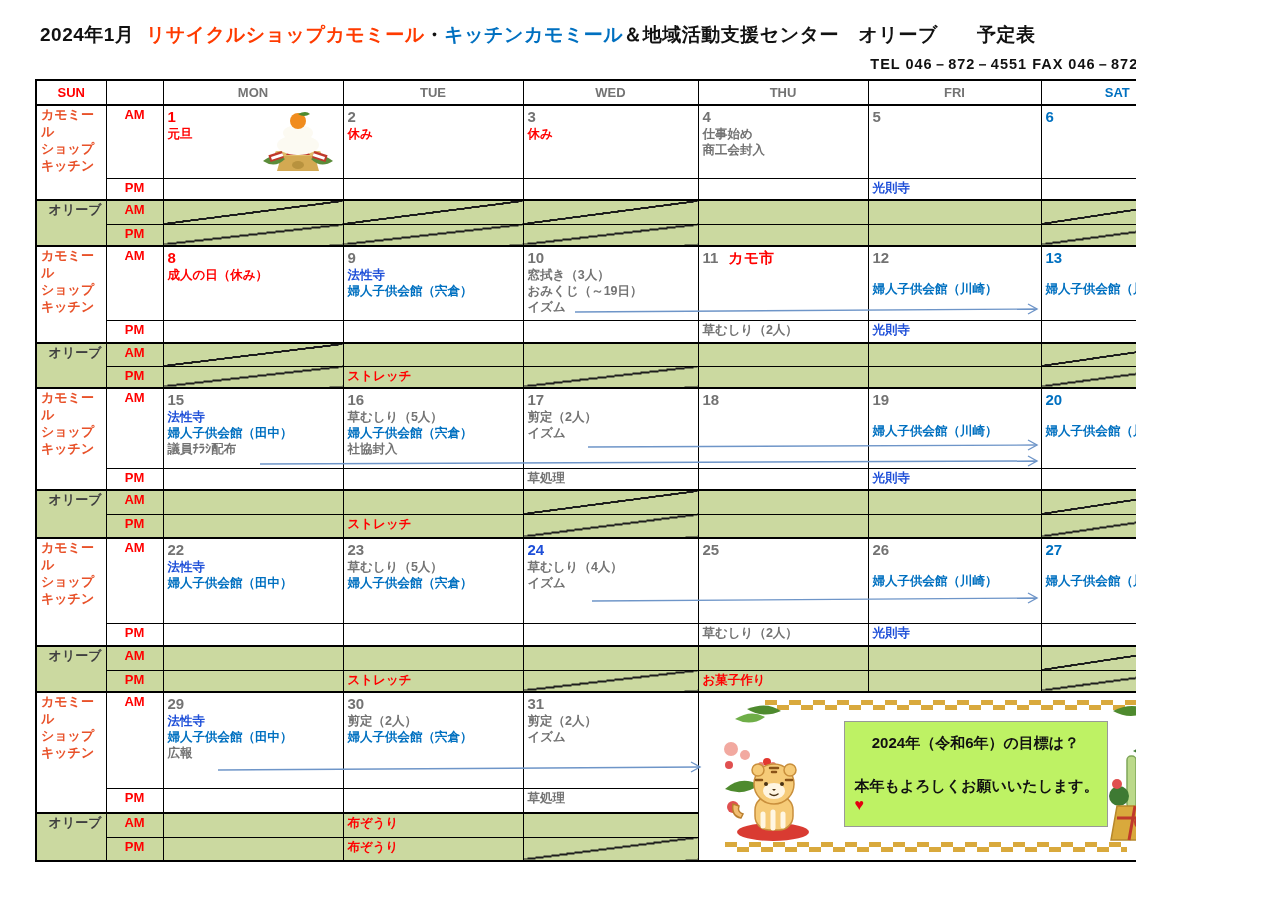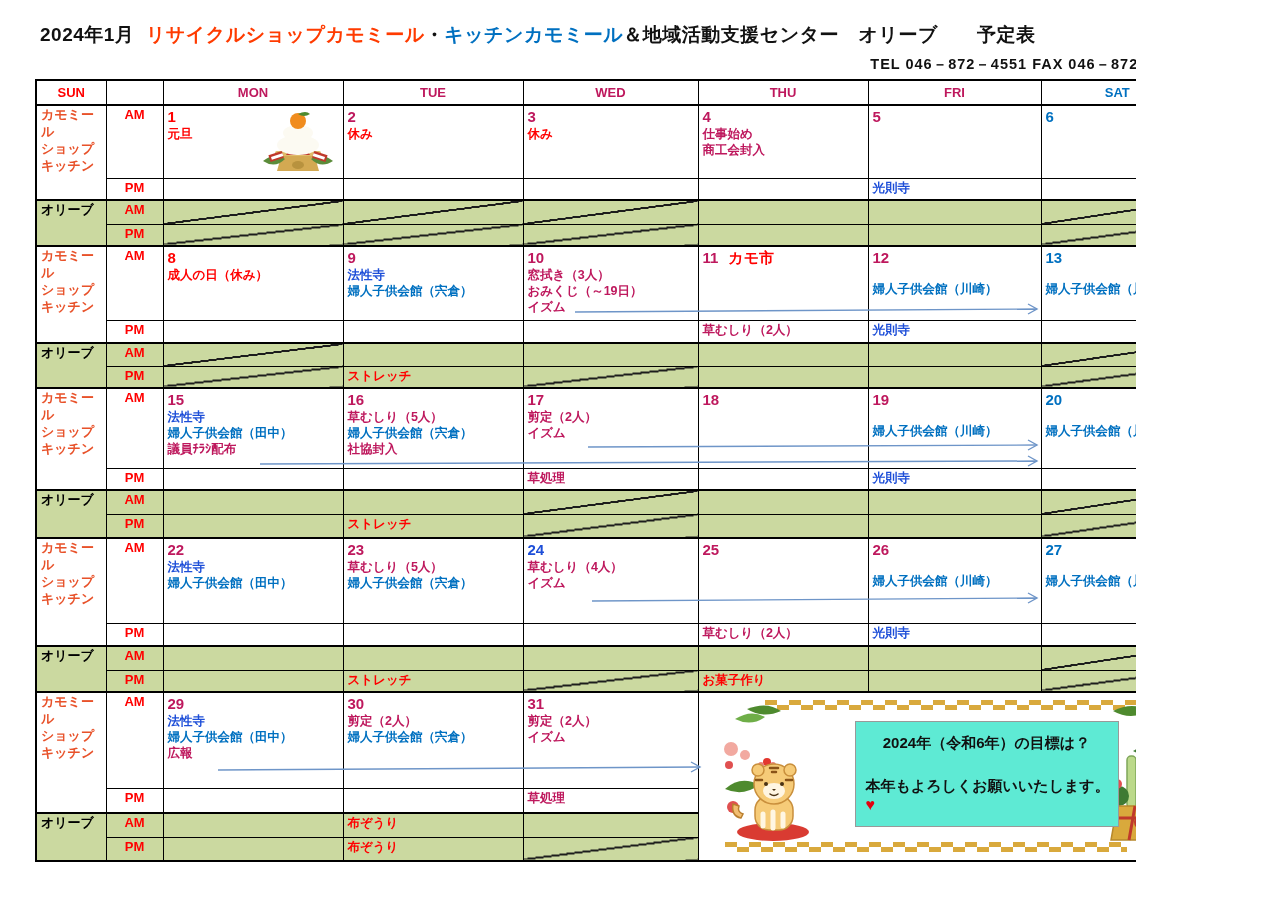--- a/index.html
+++ b/index.html
@@ -2,22 +2,22 @@
 <html><head>
 <meta charset="utf-8">
 <style>
   html,body{margin:0;padding:0;background:#fff;}
   .page{position:relative;width:1136px;height:905px;background:#fff;
         font-family:"Liberation Sans",sans-serif;overflow:hidden;text-decoration:underline;}
   
   .c-red{color:#FF0000;}
   .c-blue{color:#0070C0;}
   .c-purple{color:#1d4ed8;}
-  .c-black{color:#be185d;}
-  .c-green{color:#000000;}
+  .c-black{color:#737373;}
+  .c-green{color:#404040;text-align:right;}
   .c-orange{color:#E8522A;}
   
   .title{position:absolute;left:40px;top:22px;font-size:19px;font-weight:bold;color:#111;
          letter-spacing:.5px;white-space:nowrap;}
   .title .seg{font-weight:bold;}
   .telfax{position:absolute;left:600px;top:55px;width:590px;text-align:right;
           font-size:14.5px;font-weight:bold;color:#111;letter-spacing:1px;}
   .telfax span{}
   .footer{position:absolute;left:580px;top:866px;width:590px;text-align:right;
           font-size:14px;font-weight:bold;color:#111;}
@@ -48,22 +48,22 @@
   td.card-cell{padding:0;position:relative;background:#fff;}
   .card{position:absolute;inset:0;overflow:hidden;}
   .checker{position:absolute;left:66px;right:26px;height:10px;
      background-image:
        repeating-linear-gradient(90deg,#D9A93C 0 12px,rgba(0,0,0,0) 12px 24px),
        repeating-linear-gradient(90deg,rgba(0,0,0,0) 0 12px,#D9A93C 12px 24px);
      background-size:24px 5px,24px 5px;
      background-position:0 0,0 5px;background-repeat:repeat-x,repeat-x;}
   .checker.top{top:7px;}
   .checker.bottom{bottom:8px;left:26px;right:66px;}
-  .inner-box{position:absolute;left:156px;top:28px;width:262px;height:104px;
-             background:#5eead4;border:1px solid #999;}
+  .inner-box{position:absolute;left:145px;top:28px;width:262px;height:104px;
+             background:#bef264;border:1px solid #999;}
   .inner-box .l1{margin-top:12px;text-align:center;font-size:15px;font-weight:bold;color:#111;}
   .inner-box .l2{position:absolute;left:10px;bottom:12px;font-size:15px;font-weight:bold;color:#111;}
   .inner-box .heart{color:#E3000F;font-size:16px;}
   .deco{position:absolute;}
   
   svg.arrows{position:absolute;left:0;top:0;width:1280px;height:905px;pointer-events:none;}
 </style>
 </head>
 <body>
 

